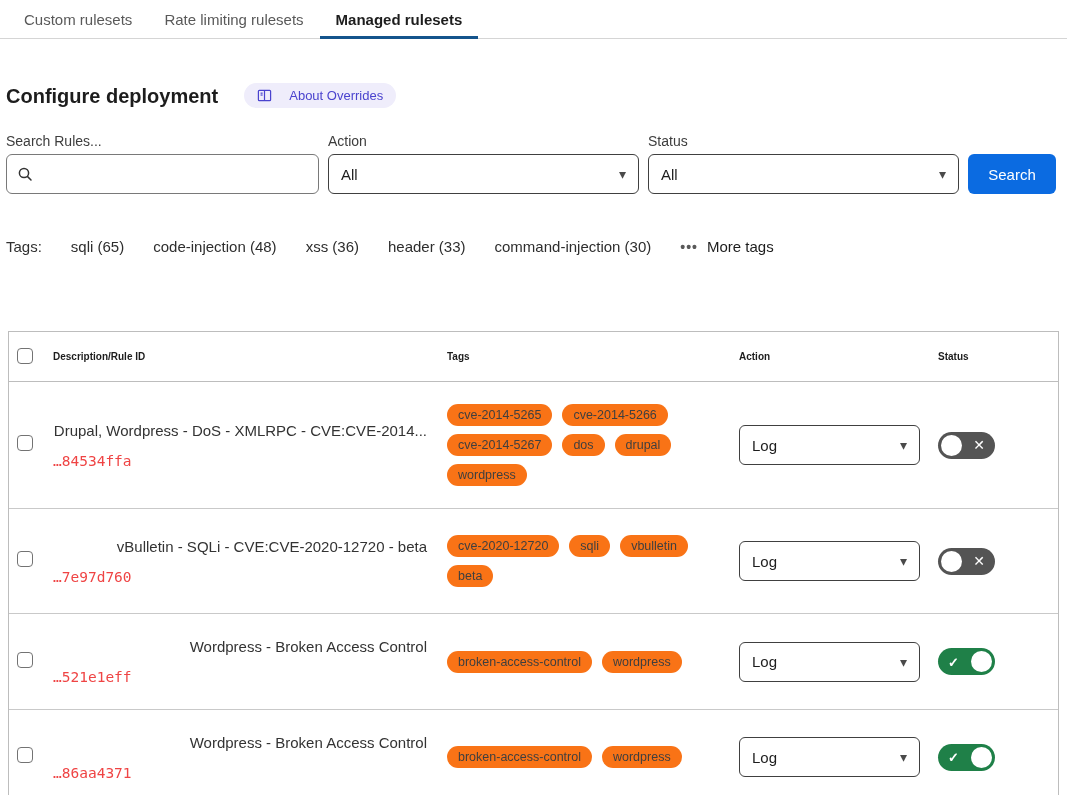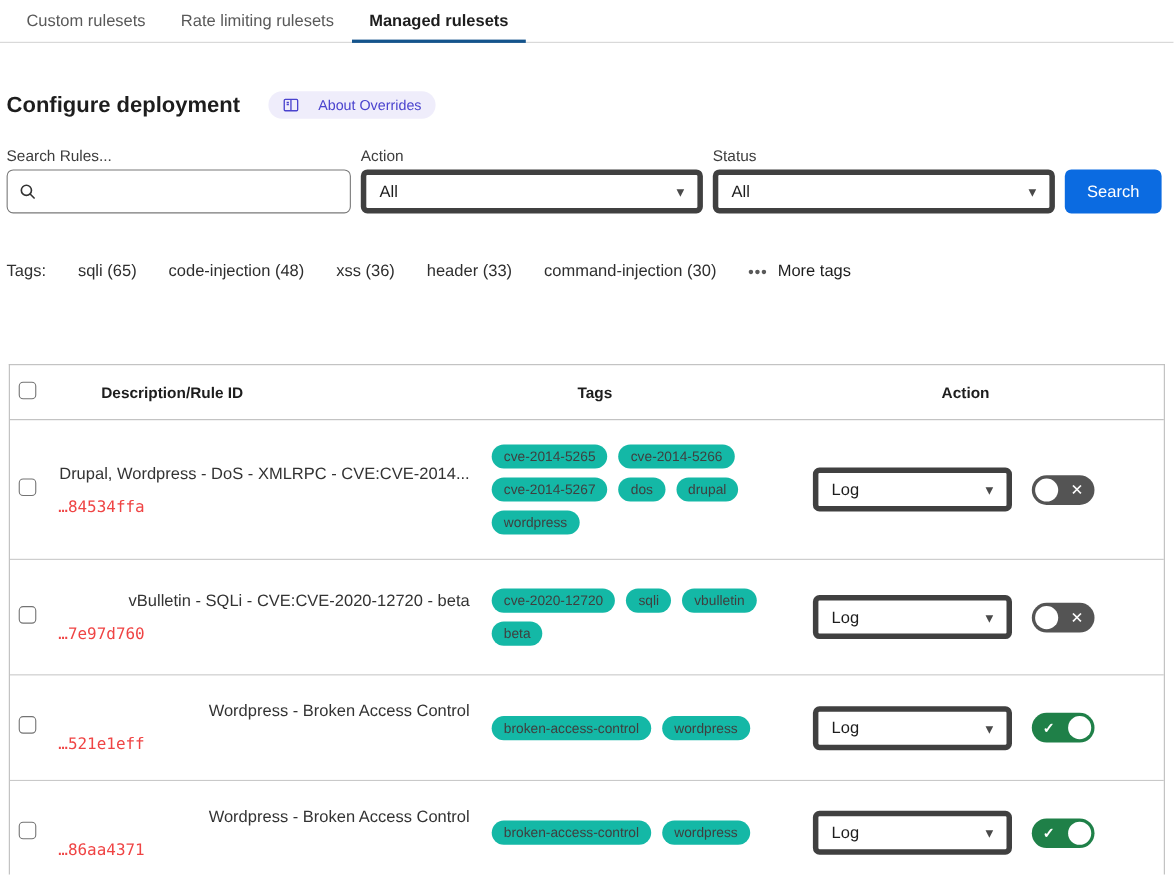--- a/index.html
+++ b/index.html
@@ -20,53 +20,53 @@
   .badge { display: inline-flex; align-items: center; gap: 17px; background: var(--badge-bg, #efedfb);
            color: var(--badge-text, #4a43ce); font-size: 13px; padding: 5px 13px; border-radius: 14px; cursor: pointer; }
 
   
   .filters { display: flex; align-items: flex-end; gap: 9px; margin-top: 25px; }
   .field { display: flex; flex-direction: column; gap: 5px; }
   .field-label { font-size: 14px; color: #3d3d3d; }
   .search-box { width: 313px; height: 40px; border: 1px solid #797979; border-radius: 6px;
                 display: flex; align-items: center; padding: 0 10px; gap: 8px; background: #fff; }
   .search-box input { border: none; outline: none; flex: 1; font-size: 15px; font-family: inherit; }
-  .select { height: 40px; border: 5px solid #404040; border-radius: 6px; background: #fff;
+  .select { height: 40px; border: 1px solid #404040; border-radius: 6px; background: #fff;
             display: flex; align-items: center; justify-content: space-between;
             padding: 0 12px; font-size: 15px; color: #1d1d1d; cursor: pointer; }
   .select-action, .select-status { width: 311px; }
   .caret { color: #4a4a4a; font-size: 14px; line-height: 1; }
   .search-btn { height: 40px; width: 88px; background: var(--accent-blue, #0b6be1); color: #fff;
                 border: none; border-radius: 6px; font-size: 15px; font-family: inherit; cursor: pointer; }
 
   
   .tags-bar { display: flex; align-items: center; gap: 29px; margin-top: 44px; font-size: 15px; }
   .tags-bar-label { color: #313131; }
   .tags-list { display: flex; align-items: center; gap: 29px; }
   .tag-link { color: #2e2e2e; cursor: pointer; text-decoration: none; }
   .more-tags { display: flex; align-items: center; gap: 9px; cursor: pointer; color: #1d1d1d; }
   .dots { color: #595959; letter-spacing: 1px; font-size: 14px; font-weight: 700; }
 
   
   .table { margin: 76px 2px 0 2px; border: 1px solid #bdbdbd; border-bottom: none; }
   .thead, .trow { display: grid; grid-template-columns: 36px 394px 292px 199px 1fr;
                   align-items: center; padding-left: 8px; }
-  .thead { height: 50px; border-bottom: 1px solid #bdbdbd; font-weight: 700; font-size: 14px; color: #1d1d1d; gap: 39px; }
+  .thead { height: 50px; border-bottom: 1px solid #bdbdbd; font-weight: 700; font-size: 10px; color: #1d1d1d; }
   .trow { border-bottom: 1px solid #c9c9c9; padding-top: 16px; padding-bottom: 16px; }
   .trow:nth-of-type(1) { min-height: 127px; }
   .trow:nth-of-type(2) { min-height: 105px; }
   .trow:nth-of-type(3) { min-height: 96px; }
   .trow:nth-of-type(4) { min-height: 95px; border-bottom-color: #bdbdbd; }
   .checkbox { display: inline-block; width: 16px; height: 16px; border: 1px solid #737373;
               border-radius: 4px; background: #fff; cursor: pointer; }
   .desc-cell { display: flex; flex-direction: column; gap: 14px; padding-right: 20px; }
   .desc { font-size: 15px; color: #333; cursor: pointer; text-align: right; }
   .rule-id { font-family: "DejaVu Sans Mono", monospace; font-size: 14.5px; color: #ef4444; }
   .tags-cell { display: flex; flex-wrap: wrap; gap: 8px 10px; padding-right: 28px; }
-  .pill { background: #14b8a6; color: #3f3f3f; font-size: 12.5px; padding: 4px 11px;
+  .pill { background: #f97316; color: #3f3f3f; font-size: 12.5px; padding: 4px 11px;
           border-radius: 12px; white-space: nowrap; }
   .action-select { width: 181px; }
 
   
   .toggle { position: relative; width: 57px; height: 27px; border-radius: 14px; cursor: pointer; }
   .toggle.off { background: var(--toggle-off, #545454); }
   .toggle.on { background: var(--toggle-green, #1f8048); }
   .t-knob { position: absolute; top: 3px; width: 21px; height: 21px; border-radius: 50%; background: #fff; }
   .toggle.off .t-knob { left: 3px; }
   .toggle.on .t-knob { right: 3px; }

